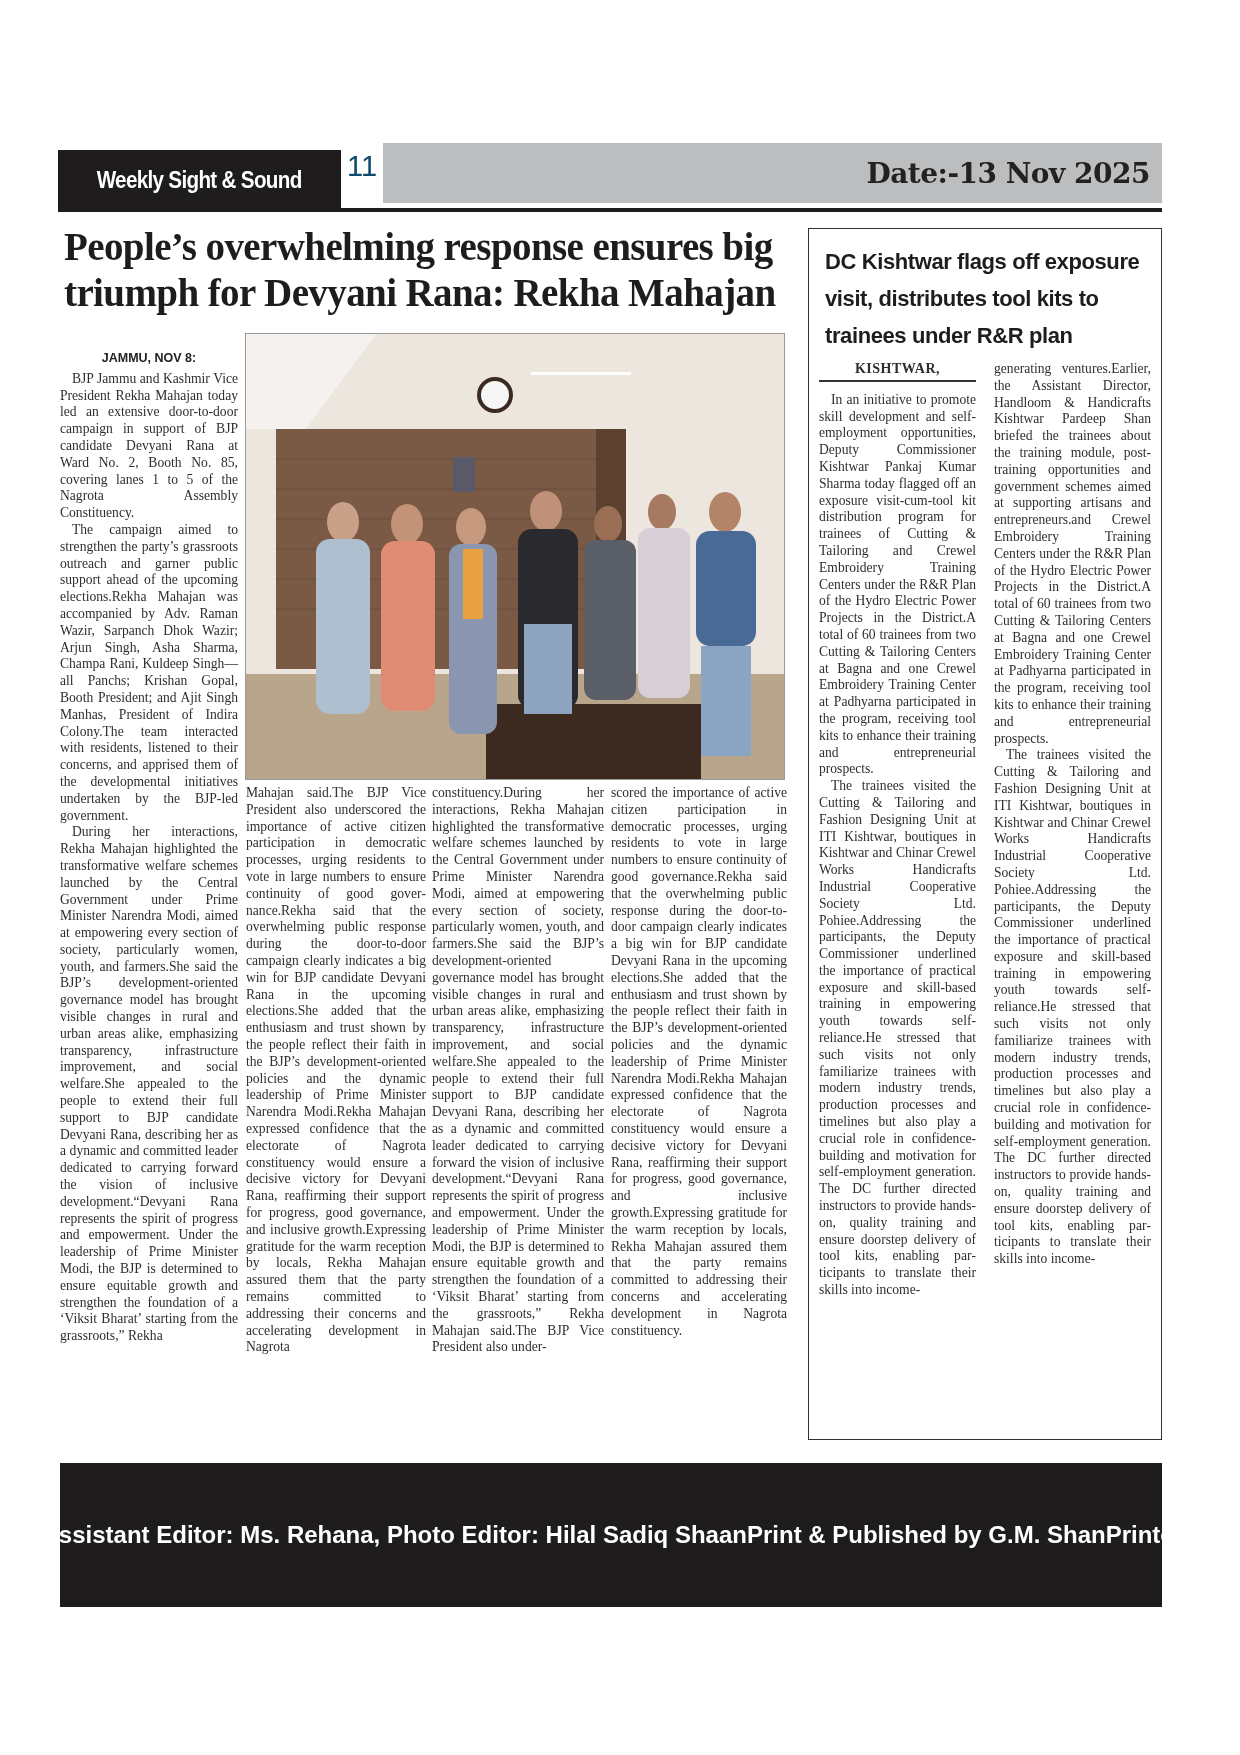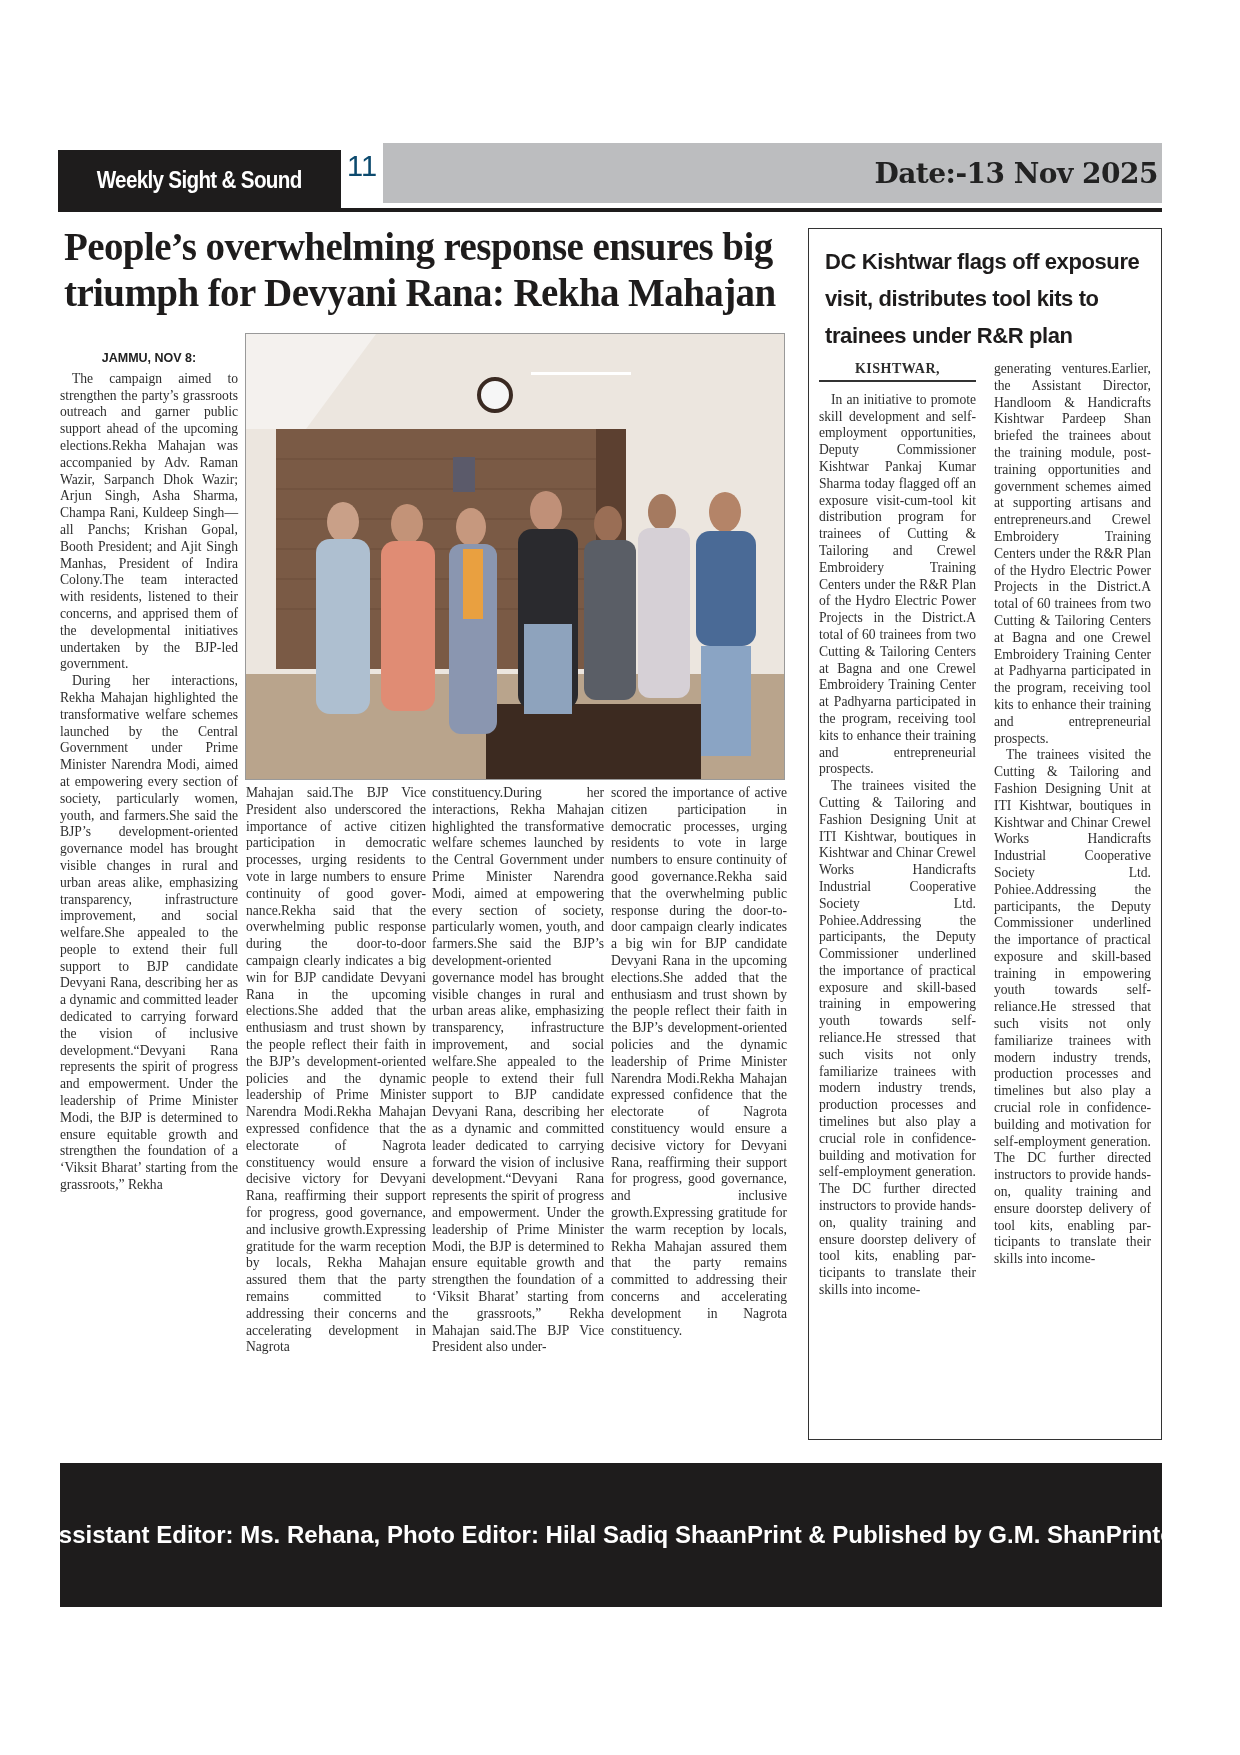--- a/index.html
+++ b/index.html
@@ -2,21 +2,21 @@
 <html><head>
 <meta charset="utf-8">
 <style>
   * { box-sizing: border-box; margin: 0; padding: 0; }
   html, body { width: 1240px; height: 1755px; background: #ffffff; overflow: hidden; }
   body { position: relative; font-family: "DejaVu Serif", serif; color: #2a2a2a; }
 
   .masthead-box { position: absolute; left: 58px; top: 150px; width: 283px; height: 60px; background: #1e1c1c; display: flex; align-items: center; justify-content: center; }
   .masthead-title { font-family: "Liberation Sans", sans-serif; font-weight: bold; font-size: 24px; color: #fff; letter-spacing: -0.8px; transform: scaleX(0.86); white-space: nowrap; }
   .page-num { position: absolute; left: 347px; top: 150px; font-family: "Liberation Sans", sans-serif; font-weight: normal; font-size: 29px; color: #0c4a6e; }
-  .date-bar { position: absolute; left: 383px; top: 143px; width: 779px; height: 60px; background: #bcbdbf; display: flex; align-items: center; justify-content: flex-end; padding-right: 4px; }
+  .date-bar { position: absolute; left: 383px; top: 143px; width: 779px; height: 60px; background: #bcbdbf; display: flex; align-items: center; justify-content: flex-end; padding-right: 12px; }
   .date-text { font-family: "DejaVu Serif", serif; font-weight: bold; font-size: 28px; color: #222; letter-spacing: -0.5px; }
   .top-rule { position: absolute; left: 58px; top: 208px; width: 1104px; height: 4px; background: #1e1c1c; }
 
   .headline { position: absolute; left: 64px; top: 224px; width: 730px; font-family: "Liberation Serif", serif; font-weight: bold; font-size: 39px; line-height: 46px; color: #1e1c1c; letter-spacing: -0.6px; }
 
   .col { position: absolute; font-family: "Liberation Serif", serif; font-size: 13.6px; line-height: 16.8px; text-align: justify; color: #2e2e2e; hyphens: manual; }
   .col p { text-indent: 12px; }
   .dateline-a { font-family: "Liberation Sans", sans-serif; font-weight: bold; font-size: 12.5px; text-align: center; margin-bottom: 4px; color: #222; }
 
   .photo { position: absolute; left: 245px; top: 333px; width: 540px; height: 447px; overflow: hidden; border: 1px solid #999; background: #e9e1d8; }
@@ -37,20 +37,21 @@
 <div class="page-num">11</div>
 <div class="date-bar">
   <span class="date-text">Date:-13 Nov 2025</span>
 </div>
 <div class="top-rule"></div>
 
 <h1 class="headline">People’s overwhelming response ensures big triumph for Devyani Rana: Rekha Mahajan</h1>
 
 <div class="col" style="left:60px; top:334px; width:178px;margin-top:16px;">
   <div class="dateline-a">JAMMU, NOV 8:</div>
+  <p>BJP Jammu and Kashmir Vice President Rekha Mahajan today led an extensive door-to-door campaign in support of BJP candidate Devyani Rana at Ward No. 2, Booth No. 85, covering lanes 1 to 5 of the Nagrota Assembly Constituency.</p>
   <p>The campaign aimed to strengthen the party’s grassroots outreach and garner public support ahead of the upcoming elections.Rekha Mahajan was accompanied by Adv. Raman Wazir, Sarpanch Dhok Wazir; Arjun Singh, Asha Sharma, Champa Rani, Kuldeep Singh—all Panchs; Krishan Gopal, Booth President; and Ajit Singh Manhas, President of Indira Colony.The team interacted with residents, listened to their concerns, and apprised them of the developmental initiatives undertaken by the BJP-led government.</p>
   <p>During her interactions, Rekha Mahajan highlight­ed the transformative wel­fare schemes launched by the Central Government under Prime Minister Narendra Modi, aimed at empowering every section of society, particularly women, youth, and farm­ers.She said the BJP’s development-oriented governance model has brought visible changes in rural and urban areas alike, emphasizing trans­parency, infrastructure improvement, and social welfare.She appealed to the people to extend their full support to BJP candi­date Devyani Rana, describing her as a dynam­ic and committed leader dedicated to carrying for­ward the vision of inclus­ive development.“Devyani Rana represents the spirit of progress and empower­ment. Under the leader­ship of Prime Minister Modi, the BJP is deter­mined to ensure equitable growth and strengthen the foundation of a ‘Viksit Bharat’ starting from the grassroots,” Rekha</p>
 </div>
 
 <div class="photo" title="Group photo of seven people standing in a living room">
   <svg width="540" height="447" viewBox="0 0 540 447">
     <rect x="0" y="0" width="540" height="447" fill="#ece6df"></rect>
     <polygon points="0,0 130,0 60,95 0,95" fill="#f4f1ee"></polygon>
     <rect x="30" y="95" width="320" height="240" fill="#7a5a45"></rect>
     <g stroke="#6a4c3a" stroke-width="1">

